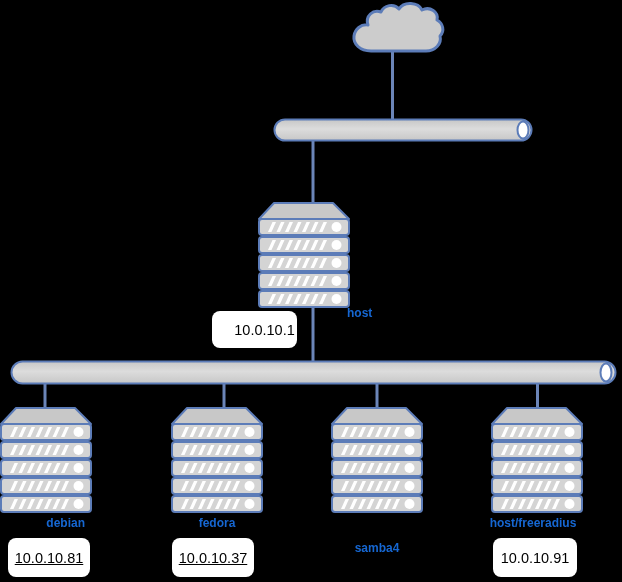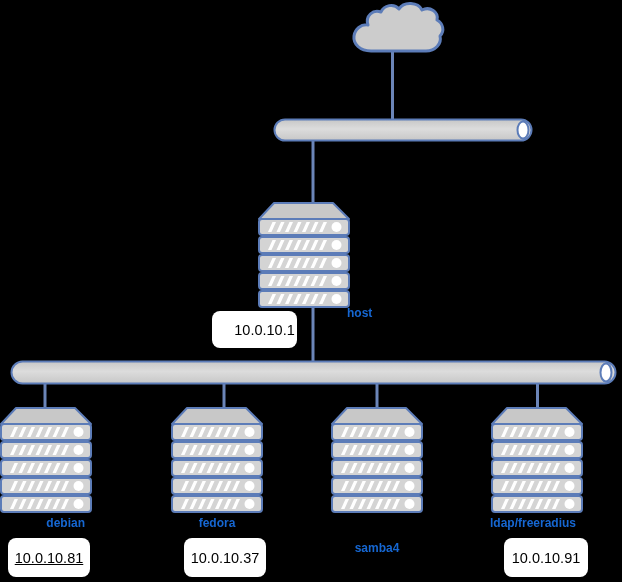--- a/index.html
+++ b/index.html
@@ -104,19 +104,19 @@
     <use href="#server" x="331" y="407"></use>
     <use href="#server" x="491" y="407"></use>
   </svg>
 
   <div class="node-label" style="left:347px;top:306px;text-align:left;">host</div>
   <div class="ip-box" style="left:212px;top:311px;width:85px;height:37px;padding-left:20px;">10.0.10.1</div>
 
   <div class="node-label" style="left:5px;top:516px;width:80px;text-align:right;">debian</div>
   <div class="node-label" style="left:177px;top:516px;width:80px;">fedora</div>
   <div class="node-label" style="left:337px;top:541px;width:80px;">samba4</div>
-  <div class="node-label" style="left:483px;top:516px;width:100px;">ldap/freeradius</div>
+  <div class="node-label" style="left:483px;top:516px;width:100px;">host/freeradius</div>
 
   <div class="ip-box" style="left:8px;top:538px;width:82px;height:39px;text-decoration:underline;">10.0.10.81</div>
-  <div class="ip-box" style="left:184px;top:538px;width:82px;height:39px;">10.0.10.37</div>
-  <div class="ip-box" style="left:504px;top:538px;width:84px;height:39px;">10.0.10.91</div>
+  <div class="ip-box" style="left:172px;top:538px;width:82px;height:39px;text-decoration:underline;">10.0.10.37</div>
+  <div class="ip-box" style="left:493px;top:538px;width:84px;height:39px;">10.0.10.91</div>
 
 </div>
 
 </body></html>

